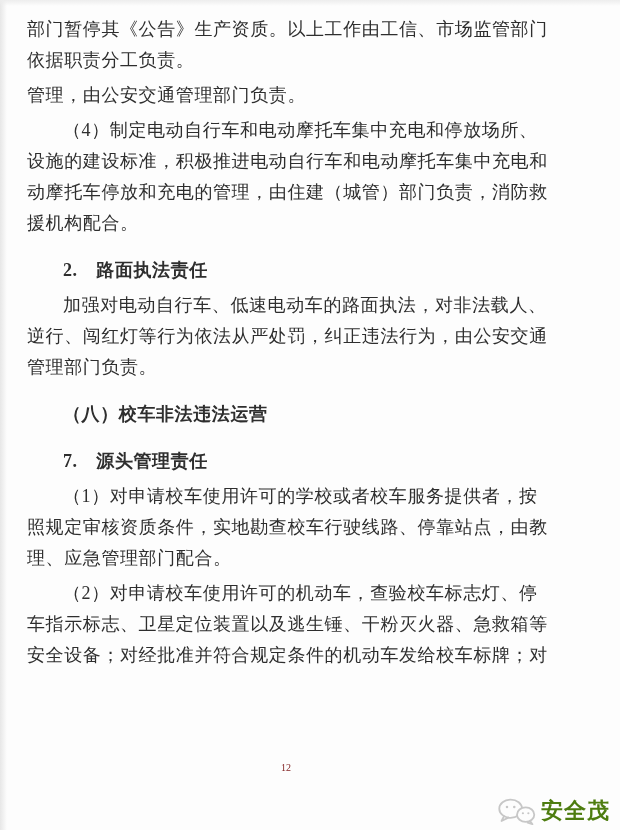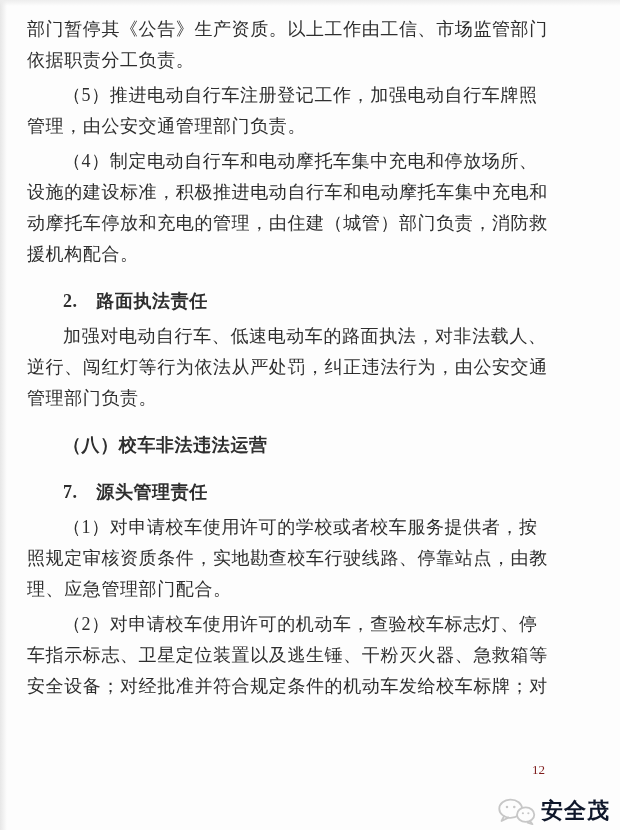--- a/index.html
+++ b/index.html
@@ -39,53 +39,52 @@
     letter-spacing: 0.6px;
     white-space: nowrap;
   }
   .line.first { text-indent: 2em; }
   .heading .line { font-weight: bold; margin-top: 16px; }
   .page-footer {
     position: absolute;
     left: 27px;
     width: 518px;
     top: 762px;
-    text-align: right;
-    font-size: 13px;
+    text-align: center;
+    font-size: 10px;
     color: #7f1d1d;
   }
   .watermark {
     position: absolute;
     right: 10px;
     bottom: 4px;
     display: flex;
     align-items: center;
     gap: 4px;
-    color: #0f172a;
+    color: #4d7c0f;
     font-size: 22px;
     font-weight: bold;
     letter-spacing: 1px;
     user-select: none;
   }
   .watermark svg { display: block; }
 </style>
 </head>
 <body>
 
 <div class="page">
   <div class="edge-left"></div>
   <div class="edge-top"></div>
 
   <div class="page-body">
       <div class="paragraph body">
         <div class="line">部门暂停其《公告》生产资质。以上工作由工信、市场监管部门</div>
         <div class="line">依据职责分工负责。</div>
       </div>
       <div class="paragraph body">
-        <div class="line first">（5）推进电动自行车注册登记工作，加强电动自行车牌照</div>
         <div class="line">管理，由公安交通管理部门负责。</div>
       </div>
       <div class="paragraph body">
         <div class="line first">（4）制定电动自行车和电动摩托车集中充电和停放场所、</div>
         <div class="line">设施的建设标准，积极推进电动自行车和电动摩托车集中充电和</div>
         <div class="line">动摩托车停放和充电的管理，由住建（城管）部门负责，消防救</div>
         <div class="line">援机构配合。</div>
       </div>
       <div class="paragraph heading">
         <div class="line first">2.　路面执法责任</div>

